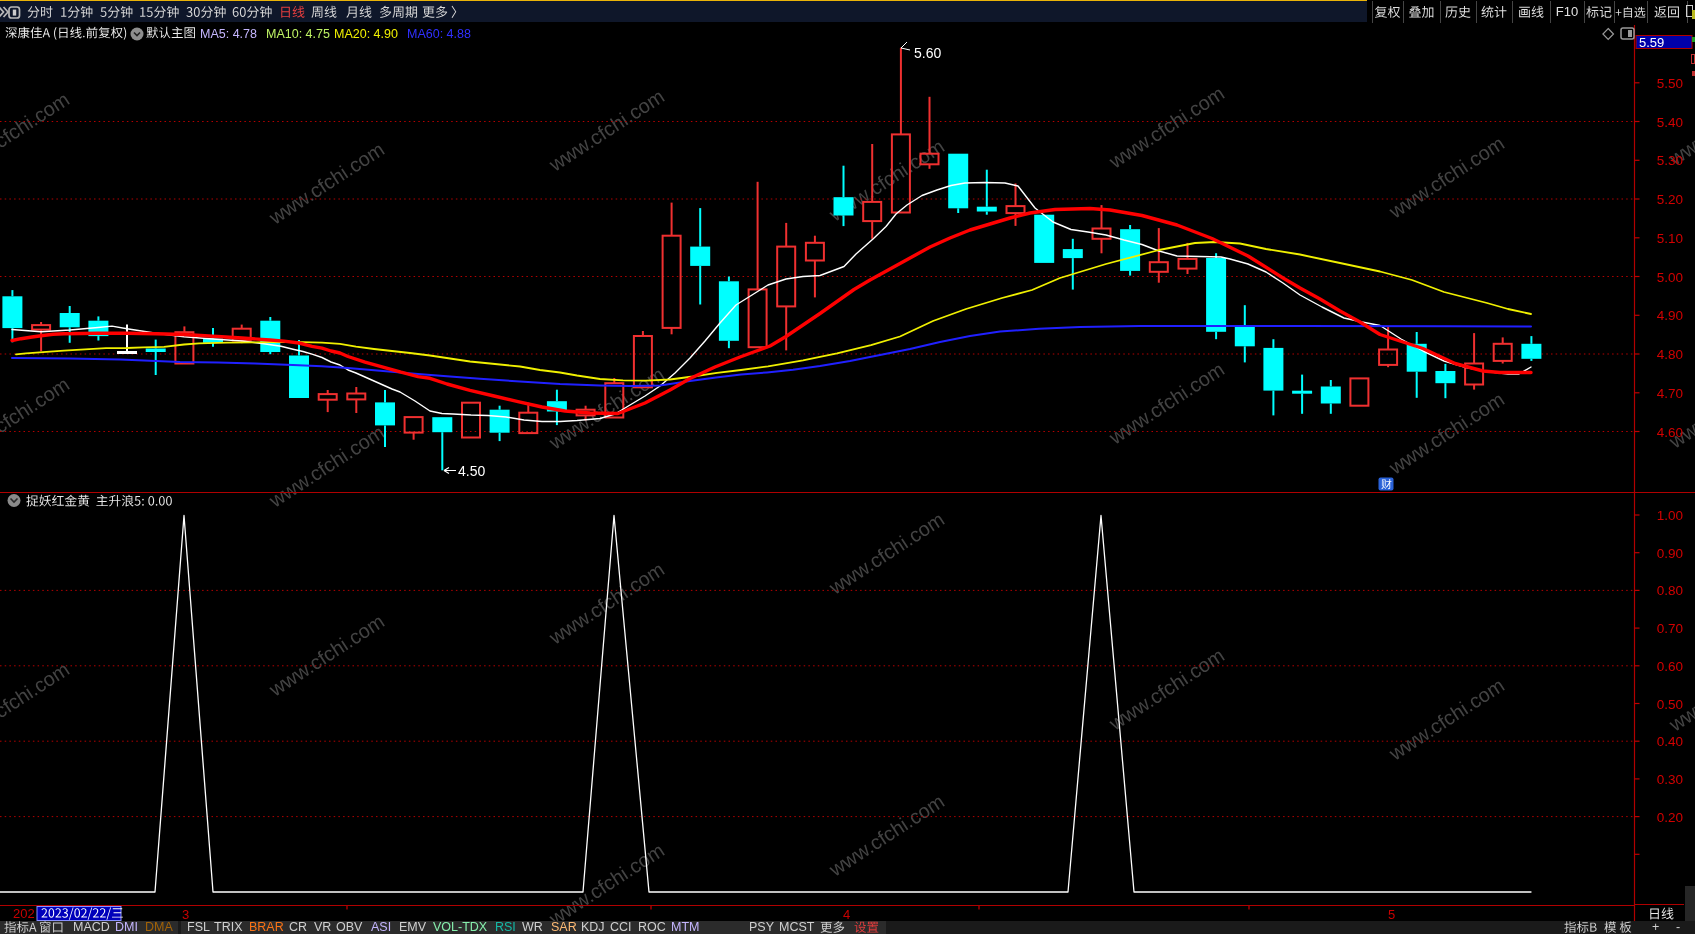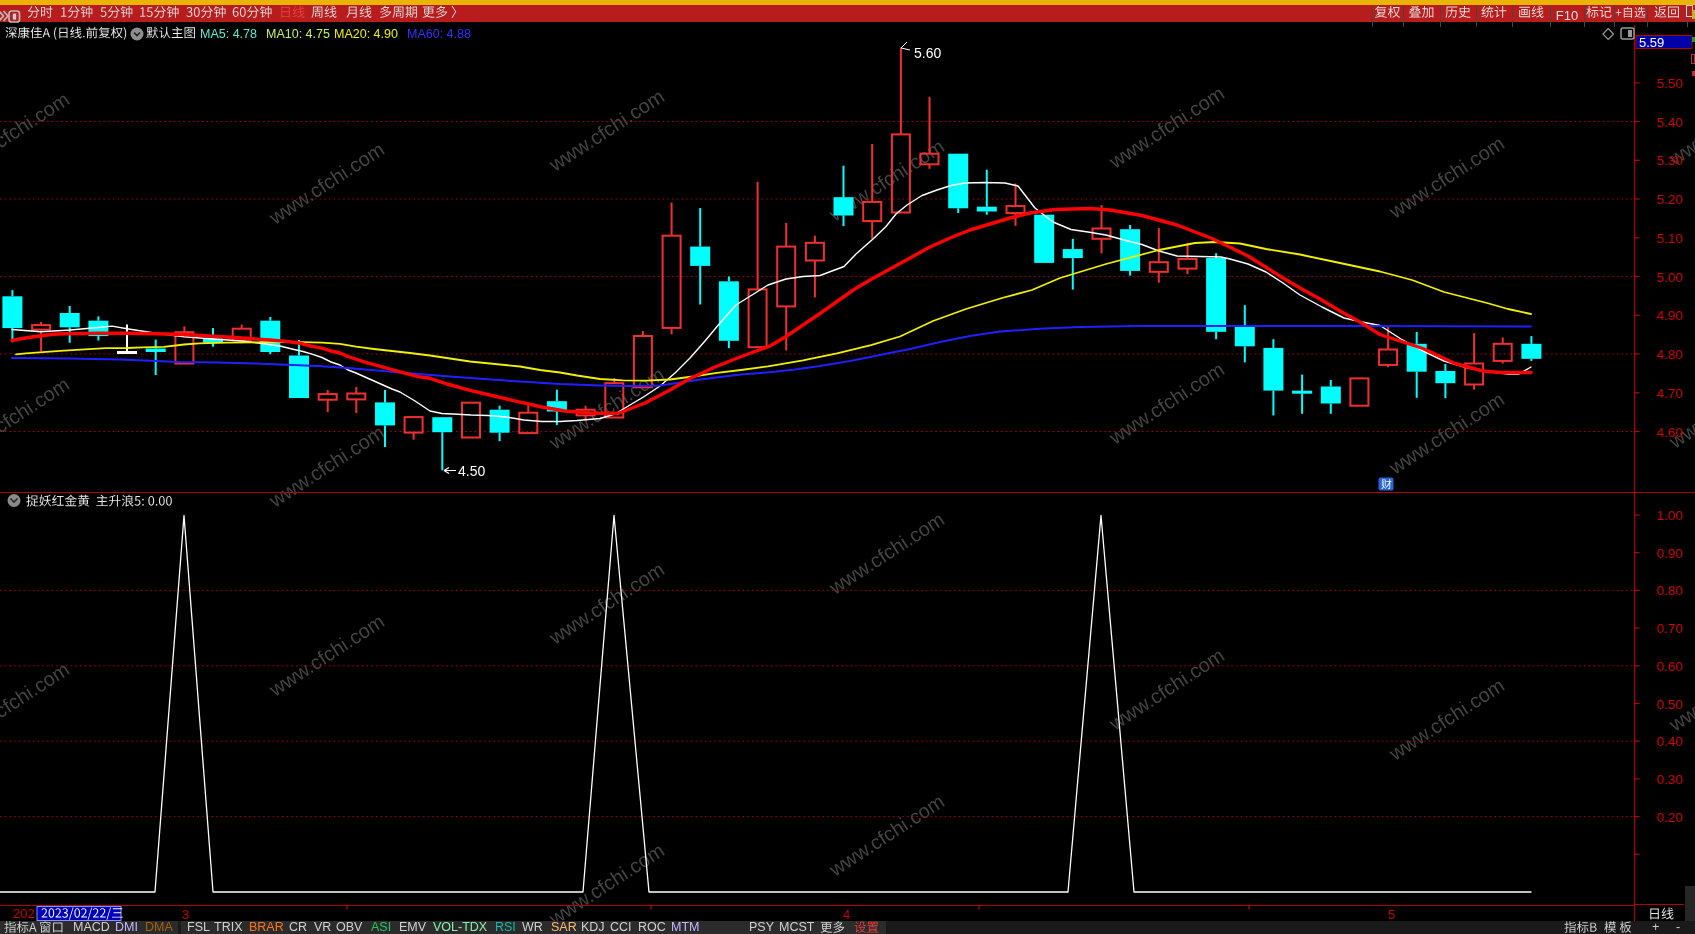--- a/index.html
+++ b/index.html
@@ -250,21 +250,21 @@
       <line x1="651" y1="906" x2="651" y2="909.5" stroke="#c80000" stroke-width="1.2"></line>
       <line x1="979" y1="906" x2="979" y2="909.5" stroke="#c80000" stroke-width="1.2"></line>
       <line x1="1249" y1="906" x2="1249" y2="909.5" stroke="#c80000" stroke-width="1.2"></line>
       <text x="13" y="918" fill="#c80000" font-size="13">202</text>
       <text x="182" y="918.5" fill="#c80000" font-size="13">3</text>
       <text x="843" y="918.5" fill="#c80000" font-size="13">4</text>
       <text x="1388" y="918.5" fill="#c80000" font-size="13">5</text>
       <rect x="37" y="906.5" width="84" height="14" fill="#0000bb" stroke="#8890ff" stroke-width="1"></rect>
     </svg>
 
-<div class="abs" style="left:0;top:0;width:1695px;height:22px;background:#b91c1c;border-top:5px solid #eab308;font-size:13.5px">
+<div class="abs" style="left:0;top:0;width:1367px;height:22px;background:#0f172a;border-top:1px solid #eab308;font-size:13.5px">
 <span style="position:absolute;left:1372px;top:0;width:31px;height:22px;border-left:1px solid #454545"></span>
       <span style="position:absolute;left:1403px;top:0;width:37px;height:22px;border-left:1px solid #454545"></span>
       <span style="position:absolute;left:1440px;top:0;width:36px;height:22px;border-left:1px solid #454545"></span>
       <span style="position:absolute;left:1476px;top:0;width:36px;height:22px;border-left:1px solid #454545"></span>
       <span style="position:absolute;left:1512px;top:0;width:38px;height:22px;border-left:1px solid #454545"></span>
       <span style="position:absolute;left:1550px;top:0;width:34px;height:22px;border-left:1px solid #454545"></span>
       <span style="position:absolute;left:1550px;top:0;width:34px;text-align:center;line-height:22px;color:#e0e0e0;font-size:13px">F10</span>
       <span style="position:absolute;left:1584px;top:0;width:30px;height:22px;border-left:1px solid #454545"></span>
       <span style="position:absolute;left:1614px;top:0;width:33px;height:22px;border-left:1px solid #454545"></span>
       <span style="position:absolute;left:1647px;top:0;width:40px;height:22px;border-left:1px solid #454545"></span>
@@ -276,21 +276,21 @@
       </svg>
 </div>
 
 <div class="abs" style="left:0;top:22px;width:1695px;height:24px;font-size:12.5px">
 
 <svg width="16" height="16" style="position:absolute;left:130px;top:5px">
         <circle cx="7" cy="7" r="6.5" fill="#8e8e8e"></circle>
         <path d="M4,5.5 L7,8.5 L10,5.5" stroke="#222" stroke-width="1.6" fill="none"></path>
       </svg>
 
-<span class="abs" style="left:200px;top:5px;color:#5eead4">MA5: 4.78</span>
+<span class="abs" style="left:200px;top:5px;color:#c4b5fd">MA5: 4.78</span>
 <span class="abs" style="left:266px;top:5px;color:#bef264">MA10: 4.75</span>
 <span class="abs" style="left:334px;top:5px;color:#f0f000">MA20: 4.90</span>
 <span class="abs" style="left:407px;top:5px;color:#3030ff">MA60: 4.88</span>
 
 <svg width="16" height="16" style="position:absolute;left:1620px;top:4px">
         <rect x="1" y="2" width="13" height="11" rx="2" fill="none" stroke="#999" stroke-width="1.5"></rect>
         <rect x="8" y="4" width="4" height="7" fill="#999"></rect>
       </svg>
 </div>
 
@@ -323,21 +323,21 @@
       <span style="position:absolute;left:848px;top:0;width:38px;height:13px;background:#2b2b2b"></span>
       <span style="position:absolute;left:73px;top:0px;color:#d0d0d0;white-space:nowrap">MACD</span>
       <span style="position:absolute;left:115px;top:0px;color:#c4b5fd;white-space:nowrap">DMI</span>
       <span style="position:absolute;left:145px;top:0px;color:#a16207;white-space:nowrap">DMA</span>
       <span style="position:absolute;left:187px;top:0px;color:#d0d0d0;white-space:nowrap">FSL</span>
       <span style="position:absolute;left:214px;top:0px;color:#d0d0d0;white-space:nowrap">TRIX</span>
       <span style="position:absolute;left:249px;top:0px;color:#f97316;white-space:nowrap">BRAR</span>
       <span style="position:absolute;left:289px;top:0px;color:#d0d0d0;white-space:nowrap">CR</span>
       <span style="position:absolute;left:314px;top:0px;color:#d0d0d0;white-space:nowrap">VR</span>
       <span style="position:absolute;left:336px;top:0px;color:#d0d0d0;white-space:nowrap">OBV</span>
-      <span style="position:absolute;left:371px;top:0px;color:#22c55e;white-space:nowrap">ASI</span>
+      <span style="position:absolute;left:371px;top:0px;color:#c4b5fd;white-space:nowrap">ASI</span>
       <span style="position:absolute;left:399px;top:0px;color:#d0d0d0;white-space:nowrap">EMV</span>
       <span style="position:absolute;left:433px;top:0px;color:#86efac;white-space:nowrap">VOL-TDX</span>
       <span style="position:absolute;left:495px;top:0px;color:#14b8a6;white-space:nowrap">RSI</span>
       <span style="position:absolute;left:522px;top:0px;color:#d0d0d0;white-space:nowrap">WR</span>
       <span style="position:absolute;left:551px;top:0px;color:#fdba74;white-space:nowrap">SAR</span>
       <span style="position:absolute;left:581px;top:0px;color:#d0d0d0;white-space:nowrap">KDJ</span>
       <span style="position:absolute;left:610px;top:0px;color:#d0d0d0;white-space:nowrap">CCI</span>
       <span style="position:absolute;left:638px;top:0px;color:#d0d0d0;white-space:nowrap">ROC</span>
       <span style="position:absolute;left:671px;top:0px;color:#c4b5fd;white-space:nowrap">MTM</span>
       <span style="position:absolute;left:708px;top:16px;color:#fca5a5;white-space:nowrap">BOLL</span>

